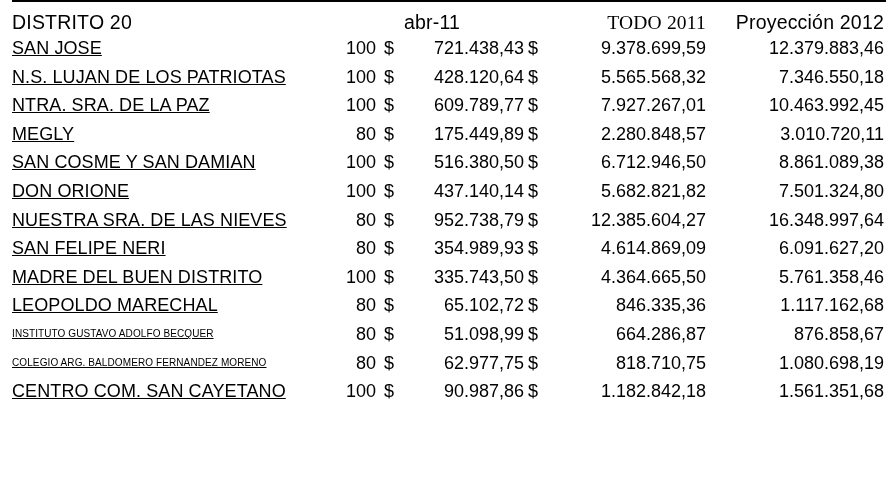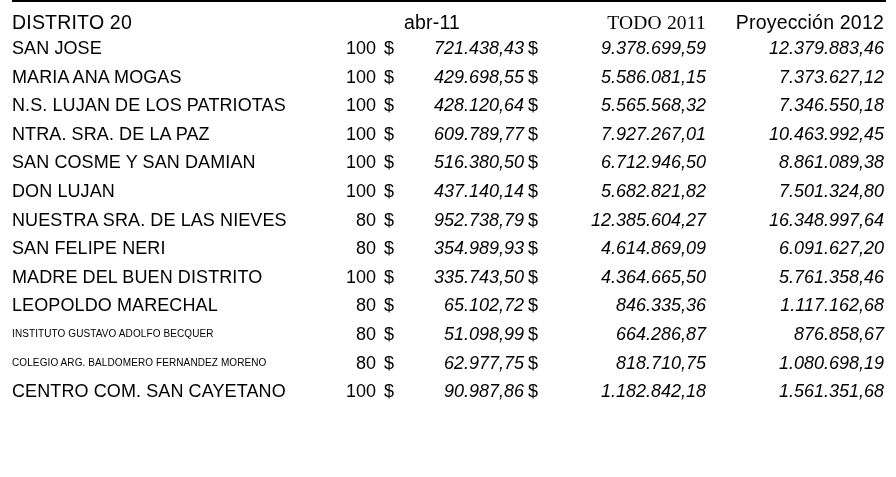--- a/index.html
+++ b/index.html
@@ -66,36 +66,36 @@
 
   .row td {
     font-size: 18px;
     height: 28.6px;
     line-height: 28.6px;
   }
   .row .nm {
     text-align: left;
     letter-spacing: 0.1px;
     overflow: hidden;
+    text-decoration: underline;
   }
   .row .nm.small {
     font-size: 10px;
   }
   .row .pct {
     text-align: right;
     padding-right: 6px;
   }
   .row .cur {
     text-align: left;
     padding-left: 2px;
   }
   .row .val {
     text-align: right;
     padding-right: 2px;
-    font-style: italic;
   }
 </style>
 </head>
 <body>
 
 <div class="sheet">
   <div class="rule-top"></div>
   <table class="grid">
     <colgroup>
       <col class="c-name">
@@ -119,57 +119,57 @@
     <tr class="row">
           <td class="nm">SAN JOSE</td>
           <td class="pct">100</td>
           <td class="cur">$</td>
           <td class="val">721.438,43</td>
           <td class="cur">$</td>
           <td class="val">9.378.699,59</td>
           <td class="val">12.379.883,46</td>
         </tr>
         <tr class="row">
-          <td class="nm">MARIA ANA MOGAS</td>
-          <td class="pct">100</td>
-          <td class="cur">$</td>
-          <td class="val">429.698,55</td>
-          <td class="cur">$</td>
-          <td class="val">5.586.081,15</td>
-          <td class="val">7.373.627,12</td>
-        </tr>
-        <tr class="row">
           <td class="nm">N.S. LUJAN DE LOS PATRIOTAS</td>
           <td class="pct">100</td>
           <td class="cur">$</td>
           <td class="val">428.120,64</td>
           <td class="cur">$</td>
           <td class="val">5.565.568,32</td>
           <td class="val">7.346.550,18</td>
         </tr>
         <tr class="row">
           <td class="nm">NTRA. SRA. DE LA PAZ</td>
           <td class="pct">100</td>
           <td class="cur">$</td>
           <td class="val">609.789,77</td>
           <td class="cur">$</td>
           <td class="val">7.927.267,01</td>
           <td class="val">10.463.992,45</td>
         </tr>
         <tr class="row">
+          <td class="nm">MEGLY</td>
+          <td class="pct">80</td>
+          <td class="cur">$</td>
+          <td class="val">175.449,89</td>
+          <td class="cur">$</td>
+          <td class="val">2.280.848,57</td>
+          <td class="val">3.010.720,11</td>
+        </tr>
+        <tr class="row">
           <td class="nm">SAN COSME Y SAN DAMIAN</td>
           <td class="pct">100</td>
           <td class="cur">$</td>
           <td class="val">516.380,50</td>
           <td class="cur">$</td>
           <td class="val">6.712.946,50</td>
           <td class="val">8.861.089,38</td>
         </tr>
         <tr class="row">
-          <td class="nm">DON LUJAN</td>
+          <td class="nm">DON ORIONE</td>
           <td class="pct">100</td>
           <td class="cur">$</td>
           <td class="val">437.140,14</td>
           <td class="cur">$</td>
           <td class="val">5.682.821,82</td>
           <td class="val">7.501.324,80</td>
         </tr>
         <tr class="row">
           <td class="nm">NUESTRA SRA. DE LAS NIEVES</td>
           <td class="pct">80</td>

